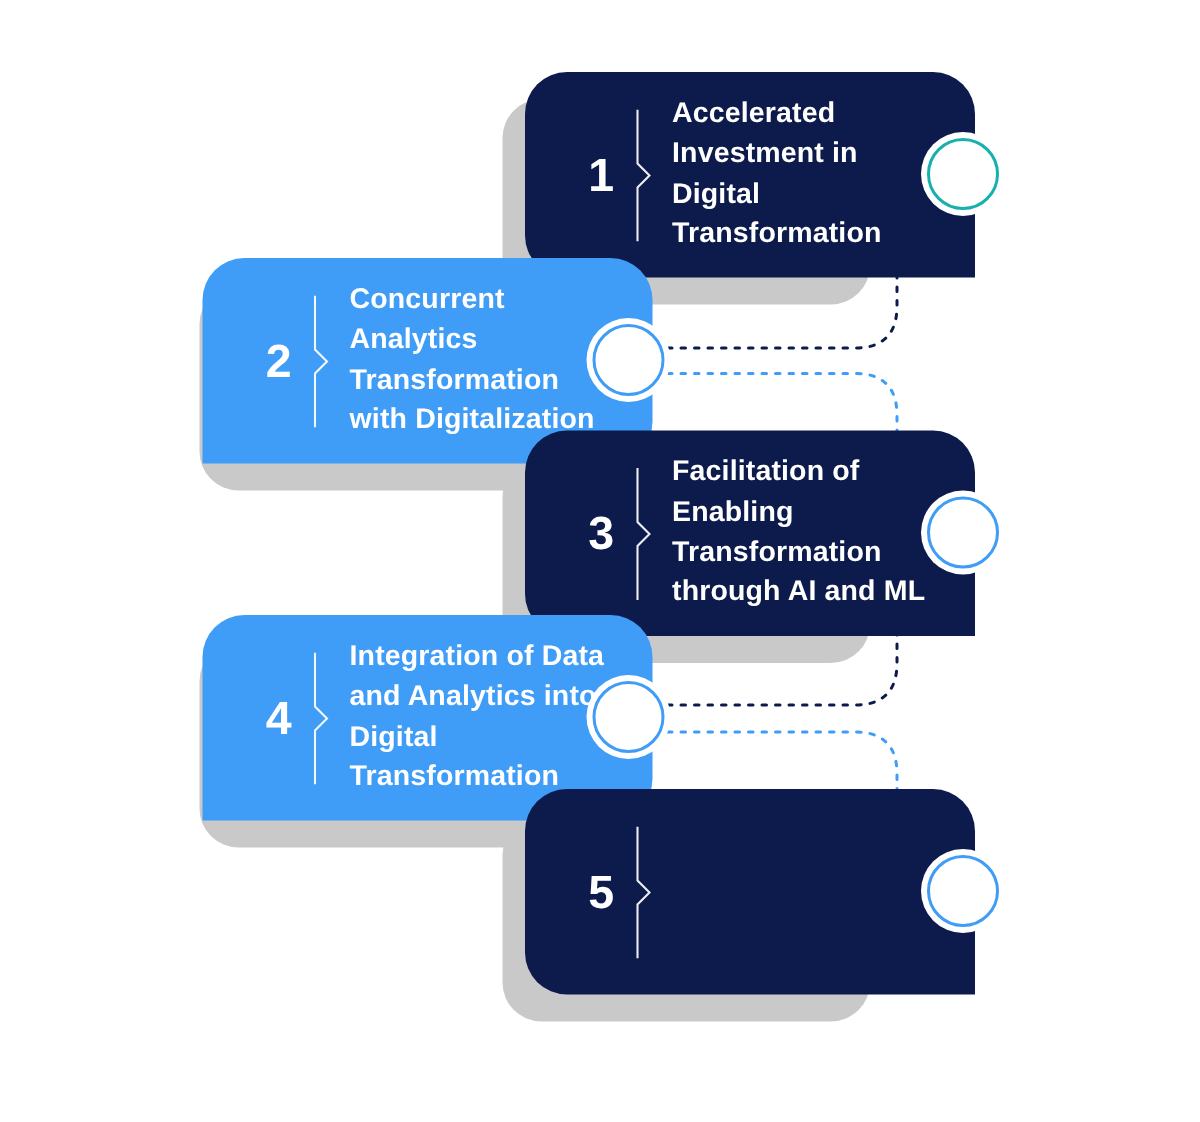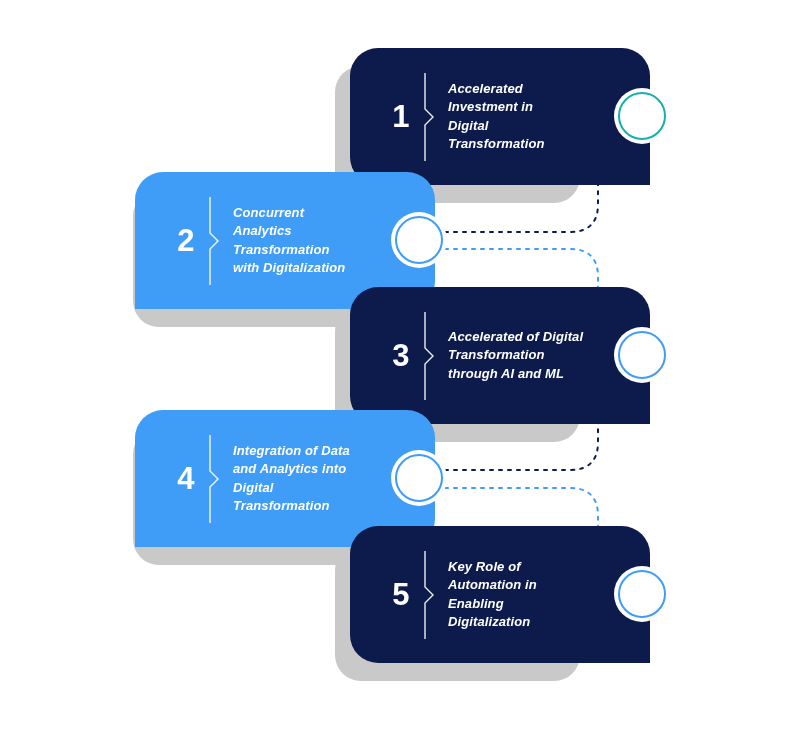--- a/index.html
+++ b/index.html
@@ -85,27 +85,26 @@
   }
   .divider svg {
     position: absolute;
     left: 0;
     top: 0;
     display: block;
   }
 
   .card-title {
     color: #ffffff;
-    font-size: 13px;
+    font-size: 19px;
     font-weight: bold;
     line-height: 1.42;
     letter-spacing: 0.1px;
     white-space: pre-line;
     flex: 1 1 auto;
-    font-style: italic;
   }
 
   
   .node-circle {
     position: absolute;
     z-index: 4;
     width: 48px;
     height: 48px;
     border-radius: 50%;
     background: #ffffff;
@@ -167,21 +166,21 @@
   </div>
   <div class="node-circle" style="left:395px; top:216px;"></div>
 
   <div class="card navy" style="left:350px; top:287px; width:300px; height:137px;">
     <div class="card-num">3</div>
     <div class="divider">
       <svg width="12" height="88" viewBox="0 0 12 88">
         <path d="M 1 0 L 1 36 L 9 44 L 1 52 L 1 88" fill="none" stroke="#ffffff" stroke-width="1.4" opacity="0.92"></path>
       </svg>
     </div>
-    <div class="card-title">Accelerated of Digital
+    <div class="card-title">Facilitation of Enabling
 Transformation
 through AI and ML</div>
   </div>
   <div class="node-circle" style="left:618px; top:331px;"></div>
 
   <div class="card blue" style="left:135px; top:410px; width:300px; height:137px;">
     <div class="card-num">4</div>
     <div class="divider">
       <svg width="12" height="88" viewBox="0 0 12 88">
         <path d="M 1 0 L 1 36 L 9 44 L 1 52 L 1 88" fill="none" stroke="#ffffff" stroke-width="1.4" opacity="0.92"></path>
@@ -194,20 +193,16 @@
   </div>
   <div class="node-circle" style="left:395px; top:454px;"></div>
 
   <div class="card navy" style="left:350px; top:526px; width:300px; height:137px;">
     <div class="card-num">5</div>
     <div class="divider">
       <svg width="12" height="88" viewBox="0 0 12 88">
         <path d="M 1 0 L 1 36 L 9 44 L 1 52 L 1 88" fill="none" stroke="#ffffff" stroke-width="1.4" opacity="0.92"></path>
       </svg>
     </div>
-    <div class="card-title">Key Role of
-Automation in
-Enabling
-Digitalization</div>
   </div>
   <div class="node-circle" style="left:618px; top:570px;"></div>
 
 </div>
 
 </body></html>

